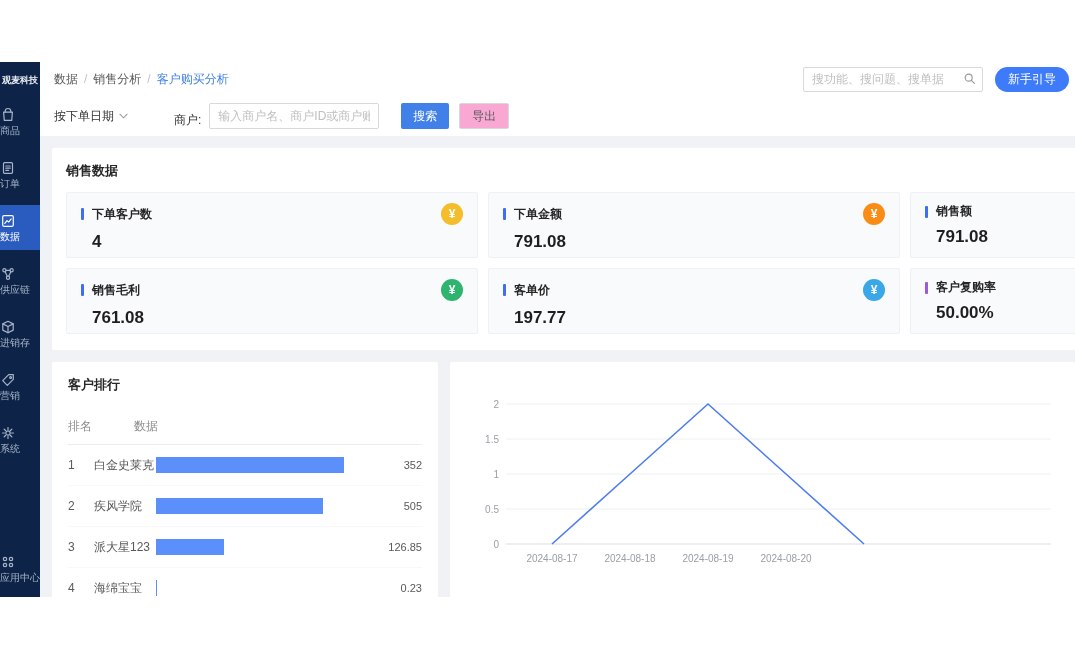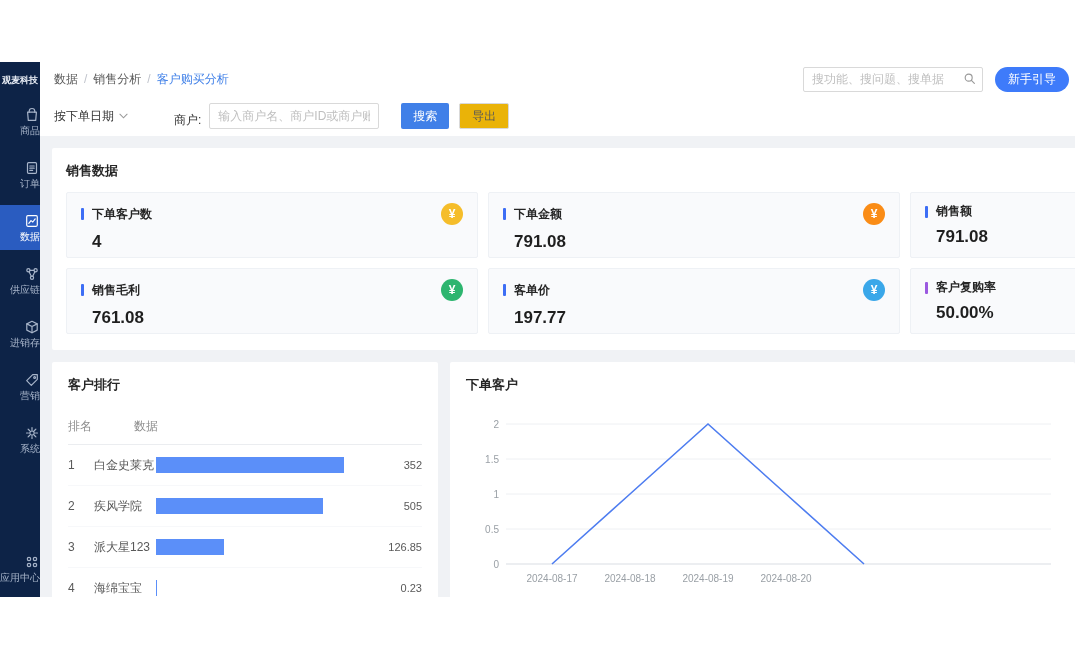--- a/index.html
+++ b/index.html
@@ -5,21 +5,21 @@
   *{margin:0;padding:0;box-sizing:border-box}
   html,body{width:1075px;height:661px;overflow:hidden;background:#fff;
     font-family:"Liberation Sans","DejaVu Sans",sans-serif}
   .stage{position:relative;width:1075px;height:661px;background:#fff}
   .app{position:absolute;top:62px;left:0;width:1075px;height:535px;display:flex;overflow:hidden;background:#f0f2f5}
 
   
   .sidebar{width:40px;flex:0 0 40px;background:#0d2347;color:#a7b4c9;display:flex;flex-direction:column;align-items:center}
   .logo{font-size:9px;font-weight:bold;color:#e8edf5;padding:12px 0 12px;text-align:center;letter-spacing:0}
   .side-nav{display:flex;flex-direction:column;width:100%;gap:8px}
-  .side-item{display:flex;flex-direction:column;align-items:flex-end;gap:3px;padding:8px 0;width:100%;cursor:pointer}
+  .side-item{display:flex;flex-direction:column;align-items:flex-start;gap:3px;padding:8px 0;width:100%;cursor:pointer}
   .side-item .s-ico{width:16px;height:16px}
   .side-item svg{width:16px;height:16px;display:block}
   .side-item .s-label{font-size:10px;line-height:1;white-space:nowrap}
   .side-item.active{background:#2a5cc0;color:#fff}
   .side-bottom{margin-top:auto;margin-bottom:6px;width:100%}
 
   
   .main{flex:1;min-width:0;display:flex;flex-direction:column;overflow:hidden}
   .topbar{height:34px;background:#fff;display:flex;align-items:center;justify-content:space-between;padding:0 6px 0 14px;flex:0 0 34px}
   .breadcrumb{font-size:12px;display:flex;align-items:center;gap:6px}
@@ -36,21 +36,21 @@
 
   .filterbar{height:40px;background:#fff;display:flex;align-items:center;padding:0 14px;font-size:12px;flex:0 0 40px}
   .date-type{display:flex;align-items:center;gap:5px;color:#333;cursor:pointer}
   .caret svg{width:9px;height:6px;display:block;color:#999}
   .date-range{width:188px;height:26px;border:1px solid #d9d9d9;border-radius:2px;display:flex;align-items:center;justify-content:space-between;padding:0 8px;color:#595959;margin-left:10px;cursor:pointer}
   .cal-ico svg{width:13px;height:13px;display:block;color:#b3b3b3}
   .merchant{display:flex;align-items:flex-end;margin-left:46px;gap:8px}
   .m-label{color:#333}
   .m-input{width:170px;height:26px;border:1px solid #d9d9d9;border-radius:2px;padding:0 8px;font-size:12px;outline:none;color:#333}
   .btn-primary{margin-left:22px;height:26px;padding:0 12px;background:#4080e8;border:none;border-radius:2px;color:#fff;font-size:12px;cursor:pointer}
-  .btn-plain{margin-left:10px;height:26px;padding:0 12px;background:#eab308;border:1px solid #d9d9d9;border-radius:2px;color:#595959;font-size:12px;cursor:pointer}
+  .btn-plain{margin-left:10px;height:26px;padding:0 12px;background:#f9a8d4;border:1px solid #d9d9d9;border-radius:2px;color:#595959;font-size:12px;cursor:pointer}
 
   
   .content{flex:1;background:#f0f2f5;padding:12px 0 0 12px;overflow:hidden}
   .card{background:#fff;border-radius:2px}
   .sales-card{width:1286px;padding:14px 14px 16px}
   .card-title{font-size:13px;font-weight:700;color:#262626;margin-bottom:12px}
   .stat-grid{display:grid;grid-template-columns:repeat(3,412px);gap:10px}
   .stat-card{height:66px;background:#f9fafc;border:1px solid #eef1f5;border-radius:2px;padding:10px 14px}
   .stat-top{display:flex;align-items:center}
   .stat-accent{width:3px;height:12px;border-radius:1px;margin-right:8px}
@@ -295,21 +295,20 @@
                   <span class="row-name">海绵宝宝</span>
                   <span class="row-bar">
                     <i style="width:0.2%;background:#5b8ff9"></i>
                   </span>
                   <span class="row-value">0.23</span>
                 </div>
               </div>
           </section>
 
           <section class="card chart-card">
-            <h3 class="card-title">下单客户</h3>
             <svg class="line-chart" width="593" height="192" viewBox="0 0 593 192">
                 <line x1="40" x2="585" y1="158" y2="158" stroke="#d9dde3"></line>
                 <text x="33" y="161.5" text-anchor="end">0</text>
                 <line x1="40" x2="585" y1="123" y2="123" stroke="#eef0f3"></line>
                 <text x="33" y="126.5" text-anchor="end">0.5</text>
                 <line x1="40" x2="585" y1="88" y2="88" stroke="#eef0f3"></line>
                 <text x="33" y="91.5" text-anchor="end">1</text>
                 <line x1="40" x2="585" y1="53" y2="53" stroke="#eef0f3"></line>
                 <text x="33" y="56.5" text-anchor="end">1.5</text>
                 <line x1="40" x2="585" y1="18" y2="18" stroke="#eef0f3"></line>

